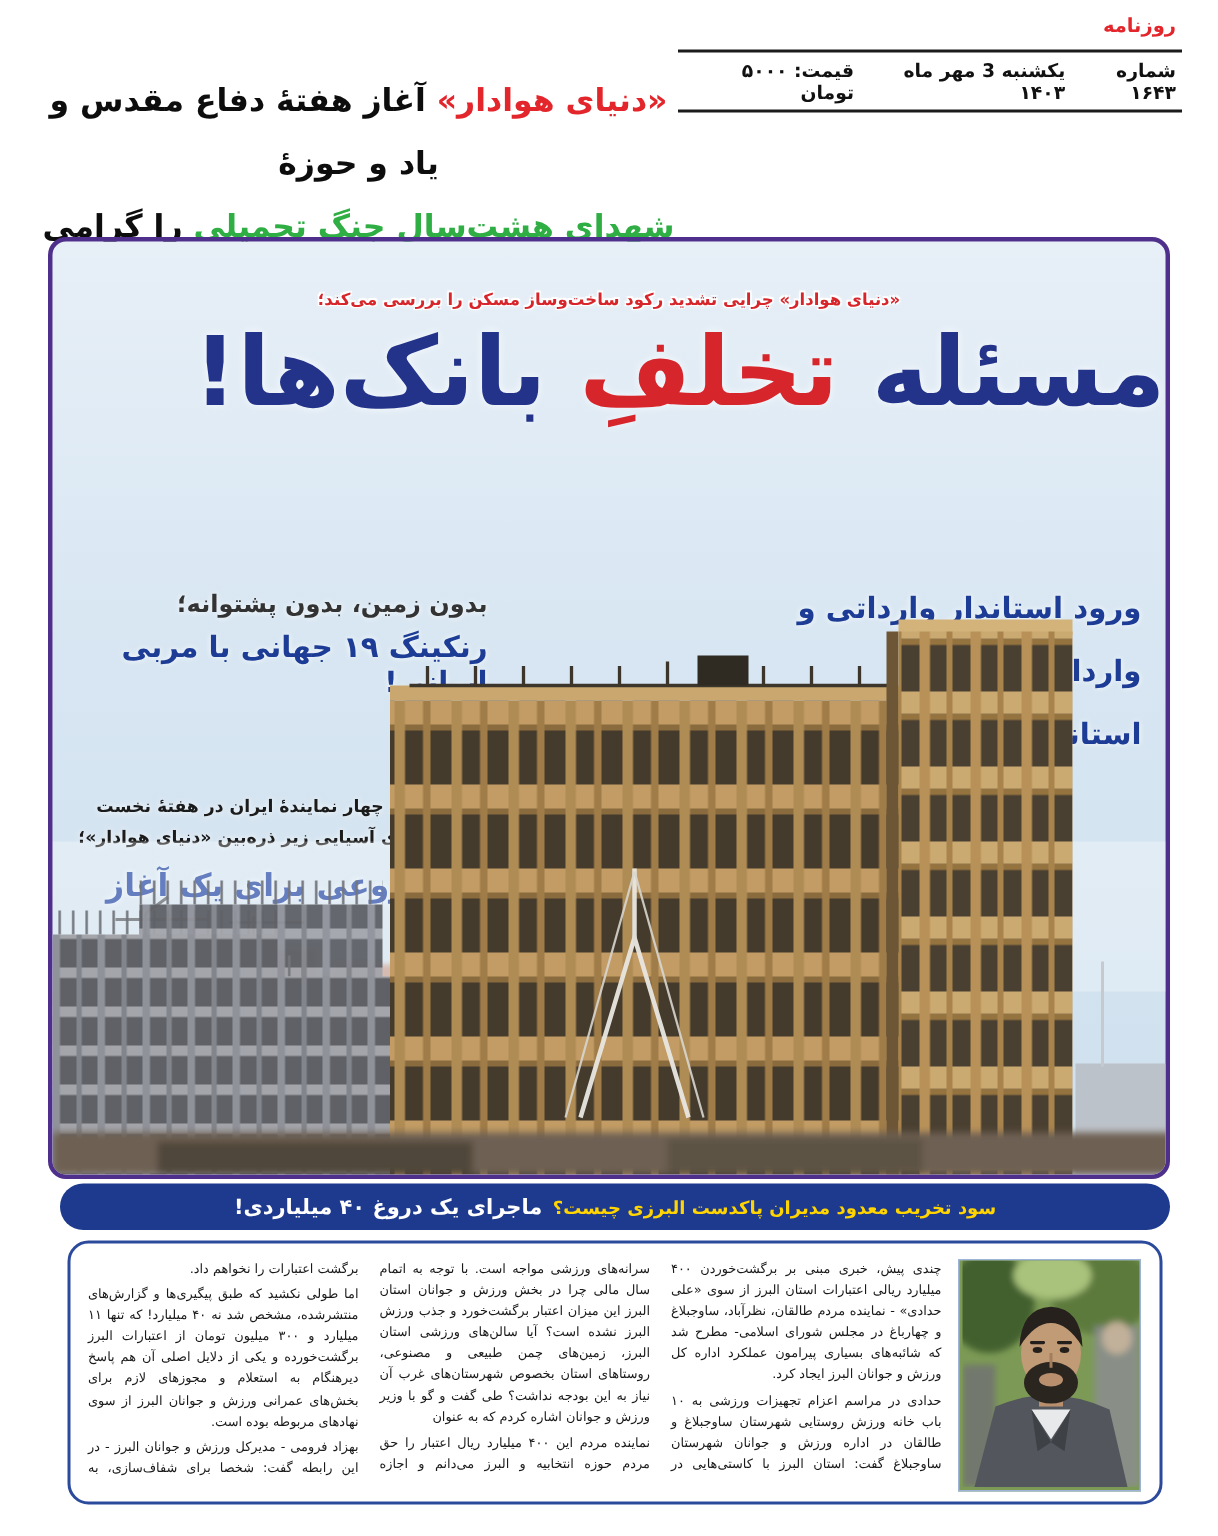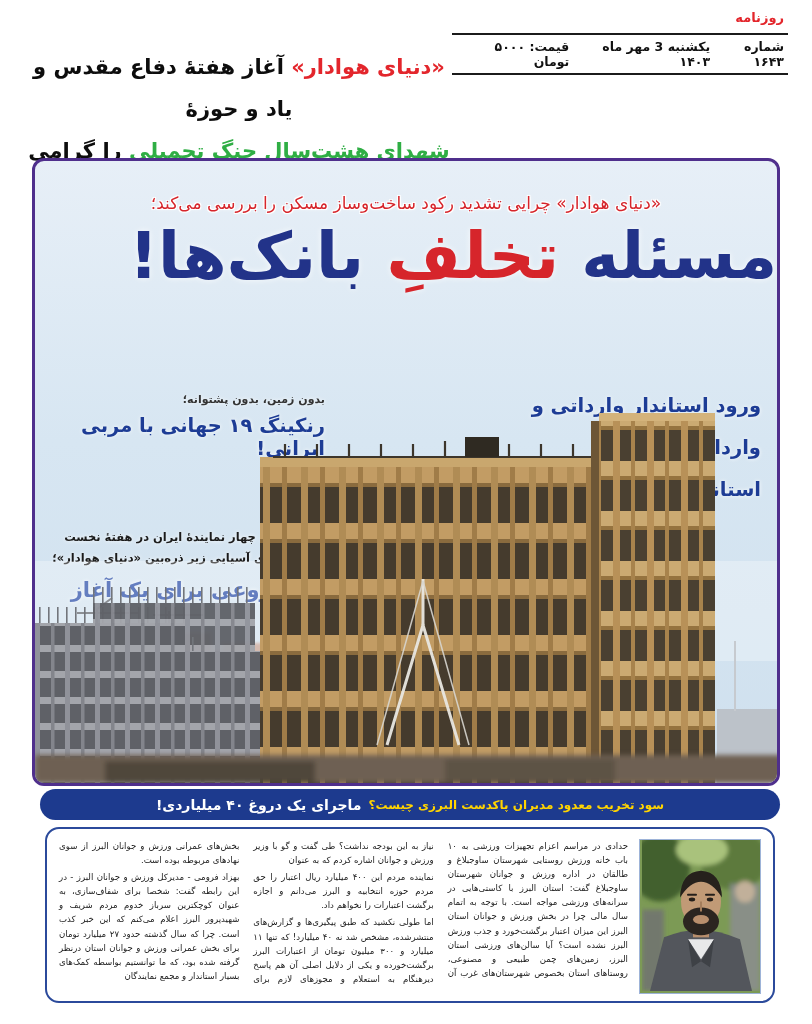--- a/index.html
+++ b/index.html
@@ -33,39 +33,39 @@
   .top-banner .green{color:#2fae44;}
   
   .main-box{
     position:absolute;top:158px;left:32px;width:748px;height:628px;
     box-sizing:border-box;border:3.5px solid #4f2f8c;border-radius:12px;
     overflow:hidden;
     background:linear-gradient(180deg,#e7eff7 0%,#d7e6f2 45%,#cfe0ee 100%);
   }
   .kicker{
     margin-top:32px;text-align:center;
-    color:#d6252b;font-weight:normal;font-size:17px;
+    color:#d6252b;font-weight:bold;font-size:11px;
     text-shadow:-1px -1px 0 #fff,1px -1px 0 #fff,-1px 1px 0 #fff,1px 1px 0 #fff,0 0 4px #fff;
   }
   .headline{
     margin-top:2px;text-align:right;font-weight:bold;
     font-size:64px;line-height:1.3;letter-spacing:-1px;color:#223389;
     text-shadow:0 0 6px rgba(255,255,255,.8);
   }
   .headline .red{color:#d6252b;}
   .sub-right{
     position:absolute;top:224px;right:16px;width:300px;text-align:right;
     color:#1d3c95;font-weight:bold;font-size:19.5px;line-height:2.15;
     text-shadow:0 0 4px rgba(255,255,255,.9);
   }
   .sub-left{
     position:absolute;top:232px;left:22px;width:268px;text-align:right;
     text-shadow:0 0 4px rgba(255,255,255,.9);
   }
-  .sub-left .small-kicker{font-size:11px;font-weight:bold;color:#333;display:block;margin-bottom:8px;}
+  .sub-left .small-kicker{font-size:16px;font-weight:bold;color:#333;display:block;margin-bottom:8px;}
   .sub-left .blue-head{font-size:19.5px;font-weight:bold;color:#1d3c95;}
   .mid-left{
     position:absolute;top:366px;left:14px;width:266px;text-align:center;
     text-shadow:0 0 4px rgba(255,255,255,.95);
   }
   .mid-left .k{font-size:11.5px;font-weight:bold;color:#1b1b1b;line-height:1.8;display:block;}
   .mid-left .h{font-size:21px;font-weight:bold;color:#2247a5;display:block;margin-top:10px;}
   .construction{position:absolute;bottom:0;left:0;width:748px;height:372px;}
   
   .strip{
@@ -265,20 +265,21 @@
         <ellipse cx="50" cy="60" rx="3.2" ry="2"></ellipse>
         <ellipse cx="68" cy="60" rx="3.2" ry="2"></ellipse>
         <rect x="45" y="54" width="10" height="2.2" rx="1"></rect>
         <rect x="63" y="54" width="10" height="2.2" rx="1"></rect>
       </g>
       <line x1="59" y1="62" x2="59" y2="72" stroke="#a47e5c" stroke-width="2"></line>
     </svg>
   </div>
 
   <div class="article-text">
+      <p>چندی پیش، خبری مبنی بر برگشت‌خوردن ۴۰۰ میلیارد ریالی اعتبارات استان البرز از سوی «علی حدادی» - نماینده مردم طالقان، نظرآباد، ساوجبلاغ و چهارباغ در مجلس شورای اسلامی- مطرح شد که شائبه‌های بسیاری پیرامون عملکرد اداره کل ورزش و جوانان البرز ایجاد کرد.</p>
       <p>حدادی در مراسم اعزام تجهیزات ورزشی به ۱۰ باب خانه ورزش روستایی شهرستان ساوجبلاغ و طالقان در اداره ورزش و جوانان شهرستان ساوجبلاغ گفت: استان البرز با کاستی‌هایی در سرانه‌های ورزشی مواجه است. با توجه به اتمام سال مالی چرا در بخش ورزش و جوانان استان البرز این میزان اعتبار برگشت‌خورد و جذب ورزش البرز نشده است؟ آیا سالن‌های ورزشی استان البرز، زمین‌های چمن طبیعی و مصنوعی، روستاهای استان بخصوص شهرستان‌های غرب آن نیاز به این بودجه نداشت؟ طی گفت و گو با وزیر ورزش و جوانان اشاره کردم که به عنوان</p>
       <p>نماینده مردم این ۴۰۰ میلیارد ریال اعتبار را حق مردم حوزه انتخابیه و البرز می‌دانم و اجازه برگشت اعتبارات را نخواهم داد.</p>
       <p>اما طولی نکشید که طبق پیگیری‌ها و گزارش‌های منتشرشده، مشخص شد نه ۴۰ میلیارد! که تنها ۱۱ میلیارد و ۳۰۰ میلیون تومان از اعتبارات البرز برگشت‌خورده و یکی از دلایل اصلی آن هم پاسخ دیرهنگام به استعلام و مجوزهای لازم برای بخش‌های عمرانی ورزش و جوانان البرز از سوی نهادهای مربوطه بوده است.</p>
       <p>بهزاد فرومی - مدیرکل ورزش و جوانان البرز - در این رابطه گفت: شخصا برای شفاف‌سازی، به عنوان کوچکترین سرباز خدوم مردم شریف و شهیدپرور البرز اعلام می‌کنم که این خبر کذب است. چرا که سال گذشته حدود ۲۷ میلیارد تومان برای بخش عمرانی ورزش و جوانان استان درنظر گرفته شده بود، که ما توانستیم بواسطه کمک‌های بسیار استاندار و مجمع نمایندگان</p>
       <p>و رایزنی‌های شبانه‌روزی آن را به ۱۳۲ میلیارد افزایش دهیم.</p>
       <p>وی با تأکید بر این نکته که مبلغ بازگشتی ۴۰ میلیارد نبوده ادامه داد: خوشبختانه با وجود پیگیری‌های بسیاری که در دولت شهید جمهور وجود داشت، بیش از ۹۰ درصد بودجه صرف کارهای عمرانی ورزش استان شد و تنها ۱۱ میلیارد و ۳۰ میلیون آن بازگشت خورده که آن هم بواسطهٔ تأخیر در پاسخ مجوزهای مربوطه بوده است که با توجه به موقعیت حساس کشور در بهار و تابستان امسال، تا حدی قابل پیش‌بینی بود و اکنون درحال رایزنی برای استفاده حداکثری از آن هستیم.</p>
     </div>
 
 </div>
 

